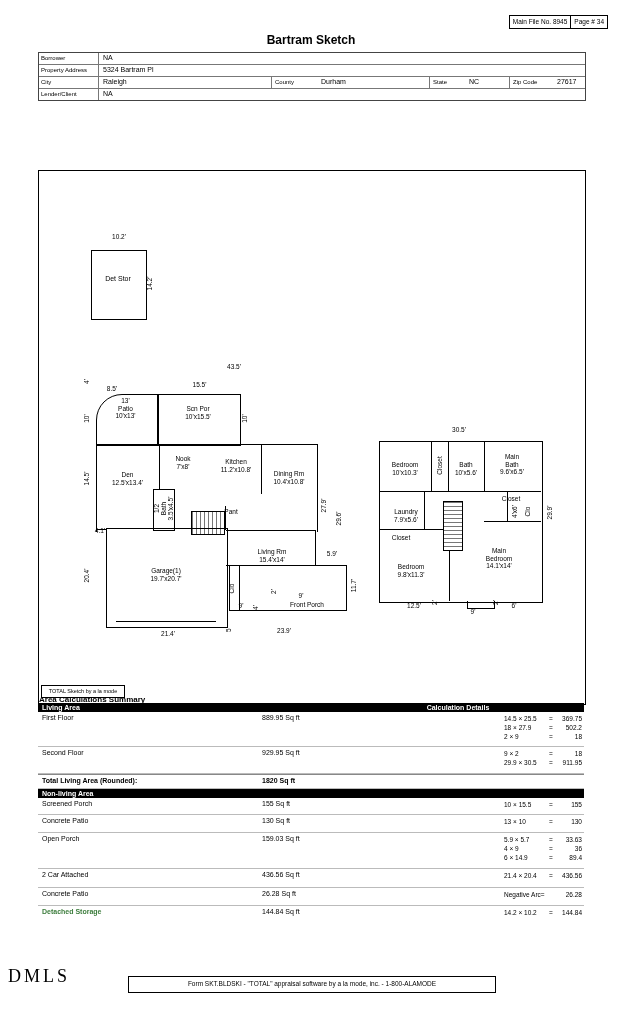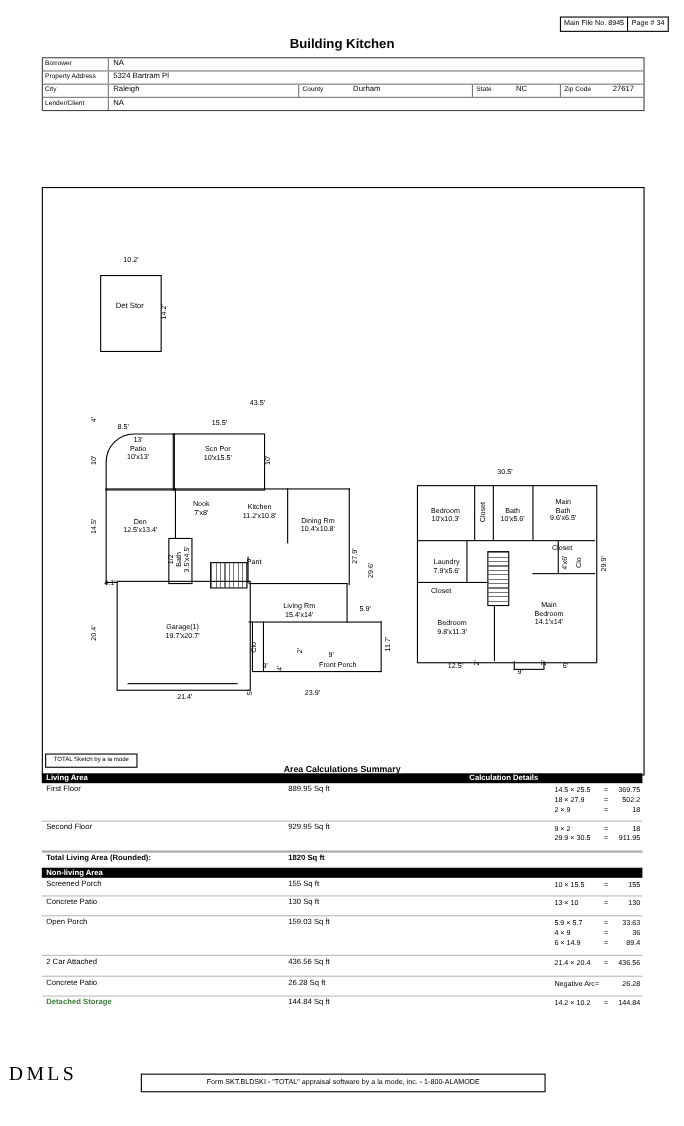--- a/index.html
+++ b/index.html
@@ -18,21 +18,21 @@
   .sketch{position:absolute;left:38px;top:170px;width:546px;height:533px;border:1px solid #000}
   .w{position:absolute;border:1px solid #000;background:transparent}
   .lh{position:absolute;height:1px;background:#000}
   .lv{position:absolute;width:1px;background:#000}
   .lbl{position:absolute;font-size:6.5px;line-height:7.5px;text-align:center;white-space:pre-line}
   .dim{position:absolute;font-size:6.5px;line-height:7px;text-align:center;white-space:nowrap}
   .rot{position:absolute;font-size:6.5px;line-height:7px;text-align:center;white-space:pre-line;transform:rotate(-90deg)}
   .stairs-h{position:absolute;border:1px solid #000;background:repeating-linear-gradient(90deg,#777 0,#777 1px,#fff 1px,#fff 4px)}
   .stairs-v{position:absolute;border:1px solid #000;background:repeating-linear-gradient(180deg,#777 0,#777 1px,#fff 1px,#fff 4px)}
   .credit{position:absolute;left:2px;top:514px;width:82px;height:11px;border:1px solid #000;font-size:5.5px;line-height:10px;text-align:center}
-  .sumtitle{position:absolute;left:0;top:524px;width:544px;text-align:center;font-weight:bold;font-size:8px}
+  .sumtitle{position:absolute;left:0;top:524px;width:544px;font-weight:bold;font-size:8px}
   .ctable{position:absolute;left:38px;top:703px;width:546px;font-size:7px}
   .bar{position:relative;height:9px;background:#000;color:#fff;font-weight:bold;line-height:9px}
   .bar .bl{position:absolute;left:4px}
   .bar .br{position:absolute;left:300px;width:240px;text-align:center}
   .bar2{height:9px;background:#000;color:#fff;font-weight:bold;line-height:9px;padding-left:4px}
   .crow{position:relative;border-bottom:1px solid #bbb}
   .cname{position:absolute;left:4px;top:2px}
   .carea{position:absolute;left:224px;top:2px}
   .ccalcs{position:absolute;right:2px;top:2px;width:78px}
   .cline{display:flex;line-height:9px;font-size:6.5px}
@@ -48,21 +48,21 @@
 </head>
 <body>
 
 <div class="page">
 
   <div class="trbox">
     <span class="trcell">Main File No. 8945</span>
     <span class="trcell">Page # 34</span>
   </div>
 
-  <div class="title">Building Kitchen</div>
+  <div class="title">Bartram Sketch</div>
 
   <div class="hdr">
     <div class="hrow">
       <span class="hlab">Borrower</span>
       <span class="hval">NA</span>
     </div>
     <div class="hrow">
       <span class="hlab">Property Address</span>
       <span class="hval">5324 Bartram Pl</span>
     </div>

